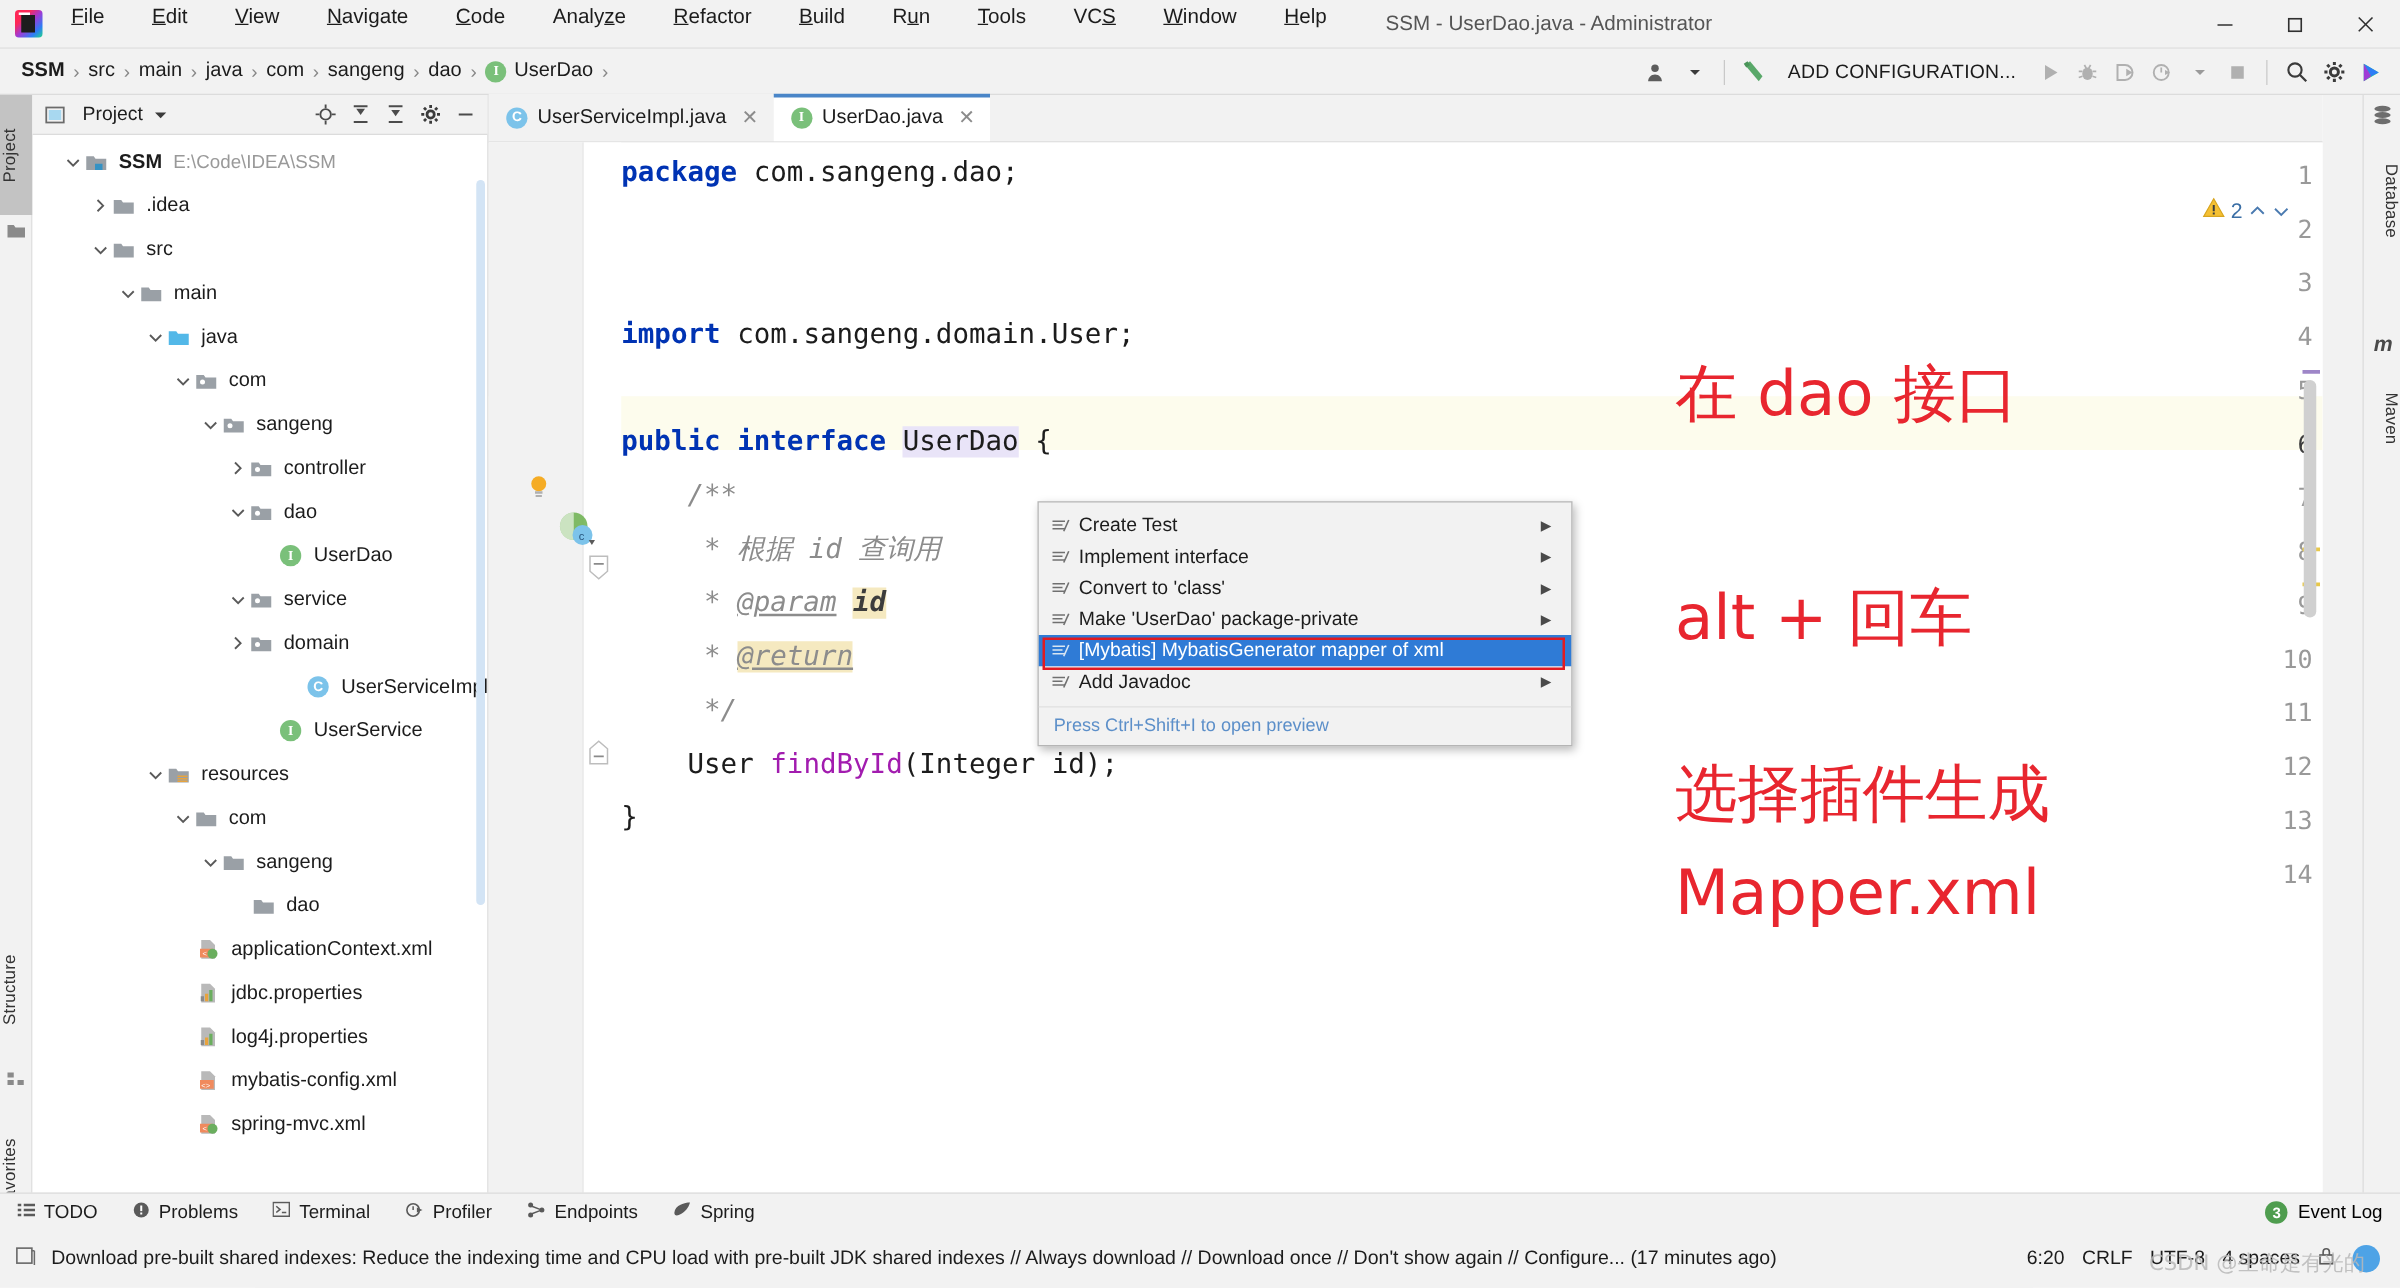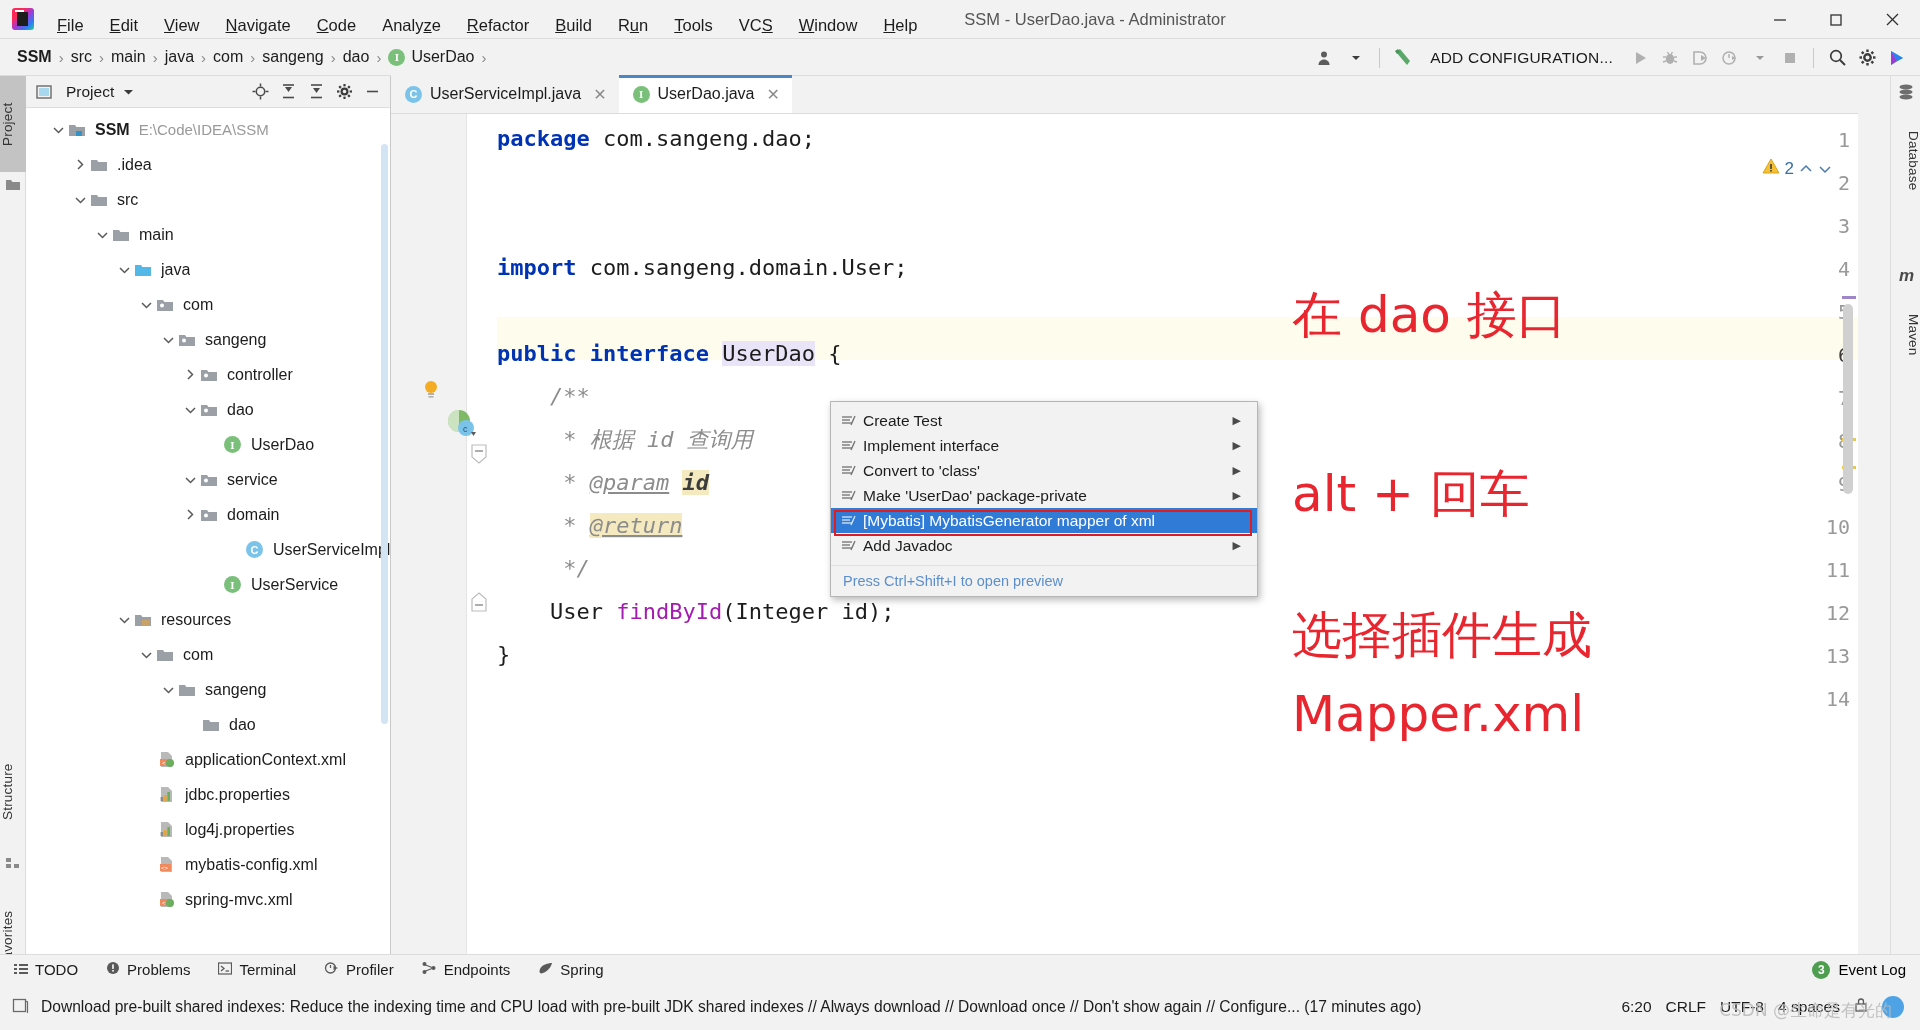--- a/index.html
+++ b/index.html
@@ -24,21 +24,21 @@
     background:linear-gradient(135deg,#fe2857 0%,#fe2857 28%,#9f3bd6 52%,#2d7df6 78%,#21d789 100%);
     flex:0 0 auto;
   }
   .ij-logo::after{
     content:""; position:absolute; left:5px; top:4px; width:11px; height:14px;
     background:#1d1d1d;
   }
   .ij-logo::before{
     content:""; position:absolute; left:3px; top:2px; width:9px; height:2px; background:#fff; z-index:2;
   }
-  .menubar { display:flex; align-items:flex-end; gap:4px; height:39px; }
+  .menubar { display:flex; align-items:flex-start; gap:16px; height:39px; }
   .menu-item {
     font-size:16.5px; color:#1c1c1c; padding:4px 11px; cursor:default; white-space:nowrap;
   }
   .menu-item .u { text-decoration:underline; }
   .win-title {
     font-size:16.5px; color:#555; margin-left:36px; white-space:nowrap;
   }
   .win-buttons { position:absolute; right:0; top:0; height:39px; display:flex; }
   .win-btn { width:56px; height:39px; display:flex; align-items:center; justify-content:center; }
   .win-btn svg { display:block; }
@@ -171,21 +171,21 @@
   }
   .popup-hint {
     position:absolute; left:0; right:0; bottom:0; height:31px;
     display:flex; align-items:center; padding-left:12px;
     font-size:14.5px; color:#5c8fc9; border-top:1px solid #e0e0e0;
   }
 
   
   .annot {
     position:absolute; color:#e8262f; font-size:50px; line-height:1.12;
-    font-family:"DejaVu Sans", sans-serif; white-space:nowrap; z-index:30;
+    font-family:"DejaVu Sans", sans-serif; white-space:nowrap; z-index:30;margin-left:48px;
   }
 
   
   .toolwin {
     position:absolute; left:0; bottom:46px; width:1920px; height:30px;
     background:#f2f2f2; border-top:1px solid #dcdcdc; display:flex; align-items:center;
   }
   .twitem { display:flex; align-items:center; gap:7px; font-size:15px; color:#1c1c1c; padding:0 14px; white-space:nowrap;}
   .twright { position:absolute; right:14px; display:flex; align-items:center; gap:8px; font-size:15px;}
   .statusbar {

